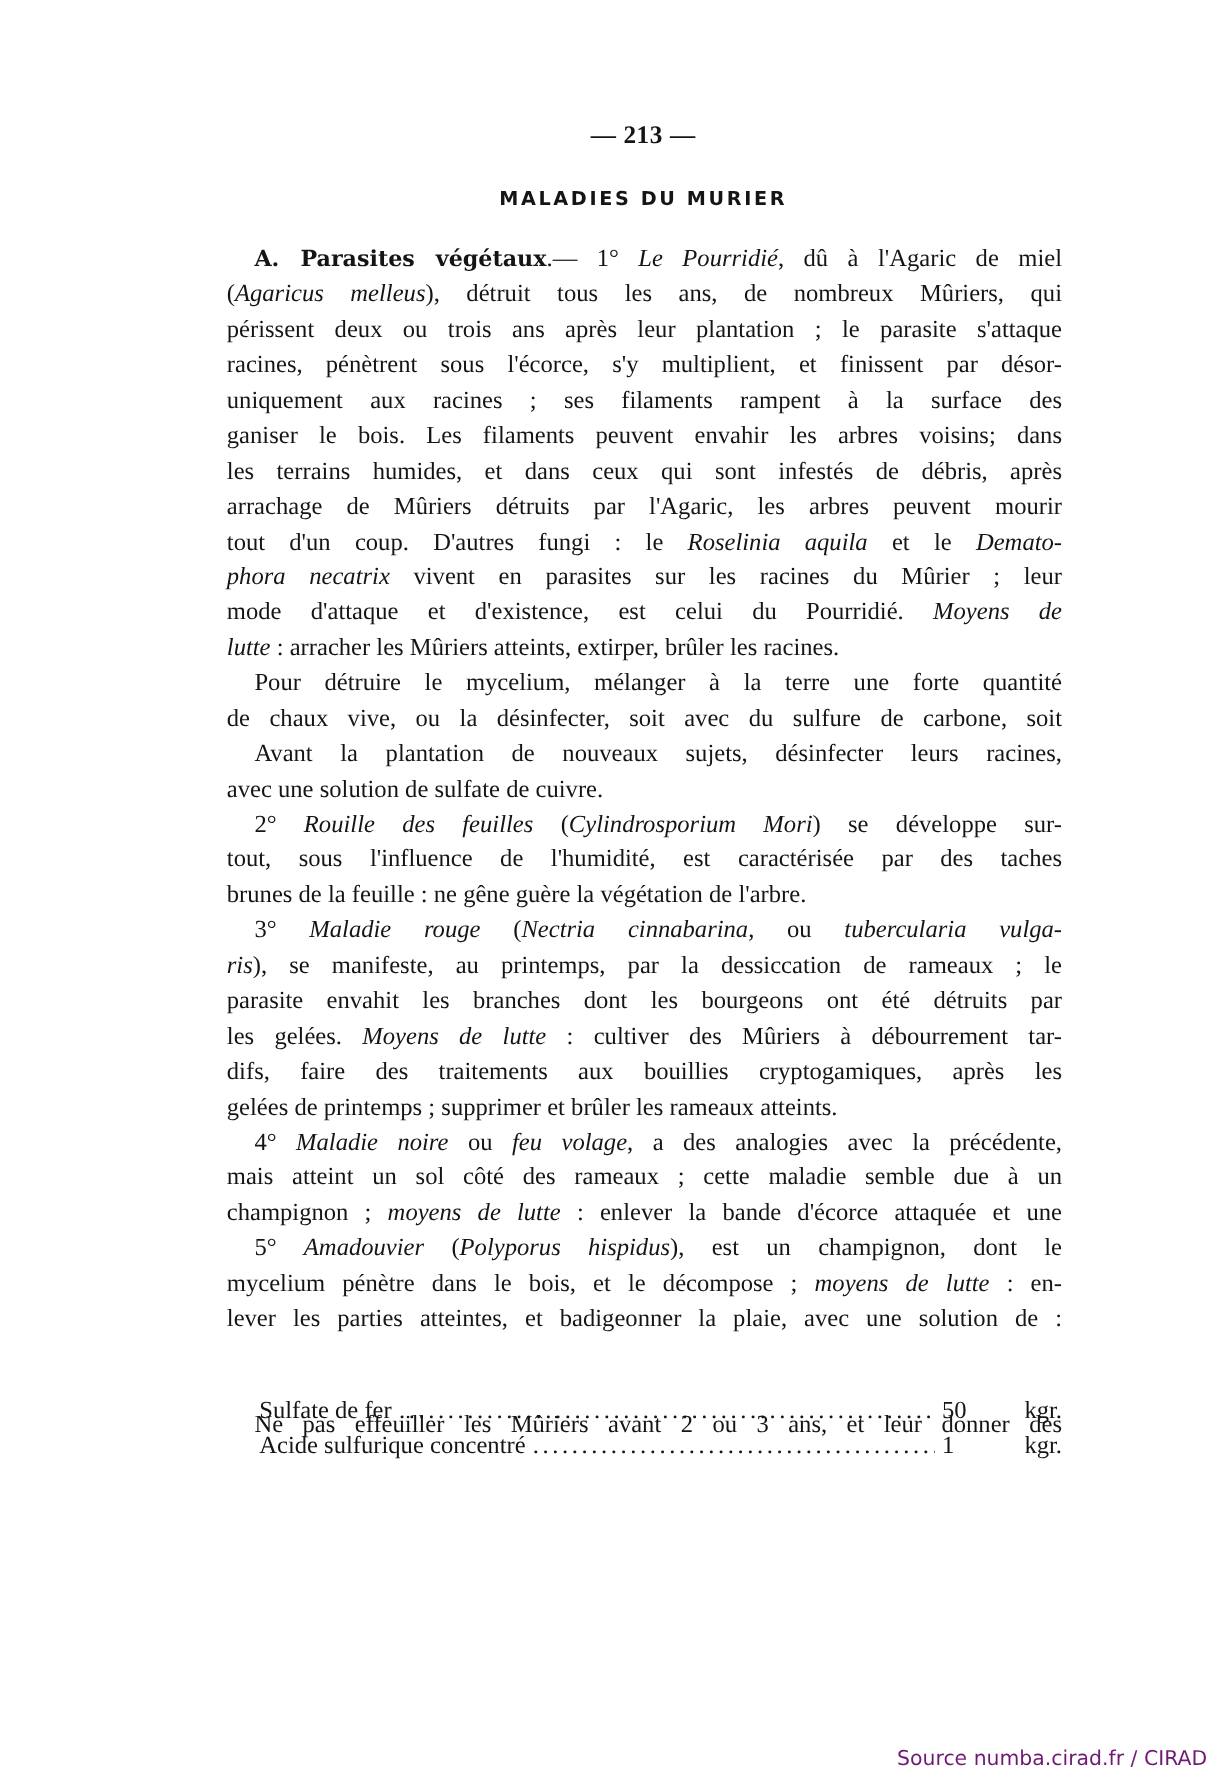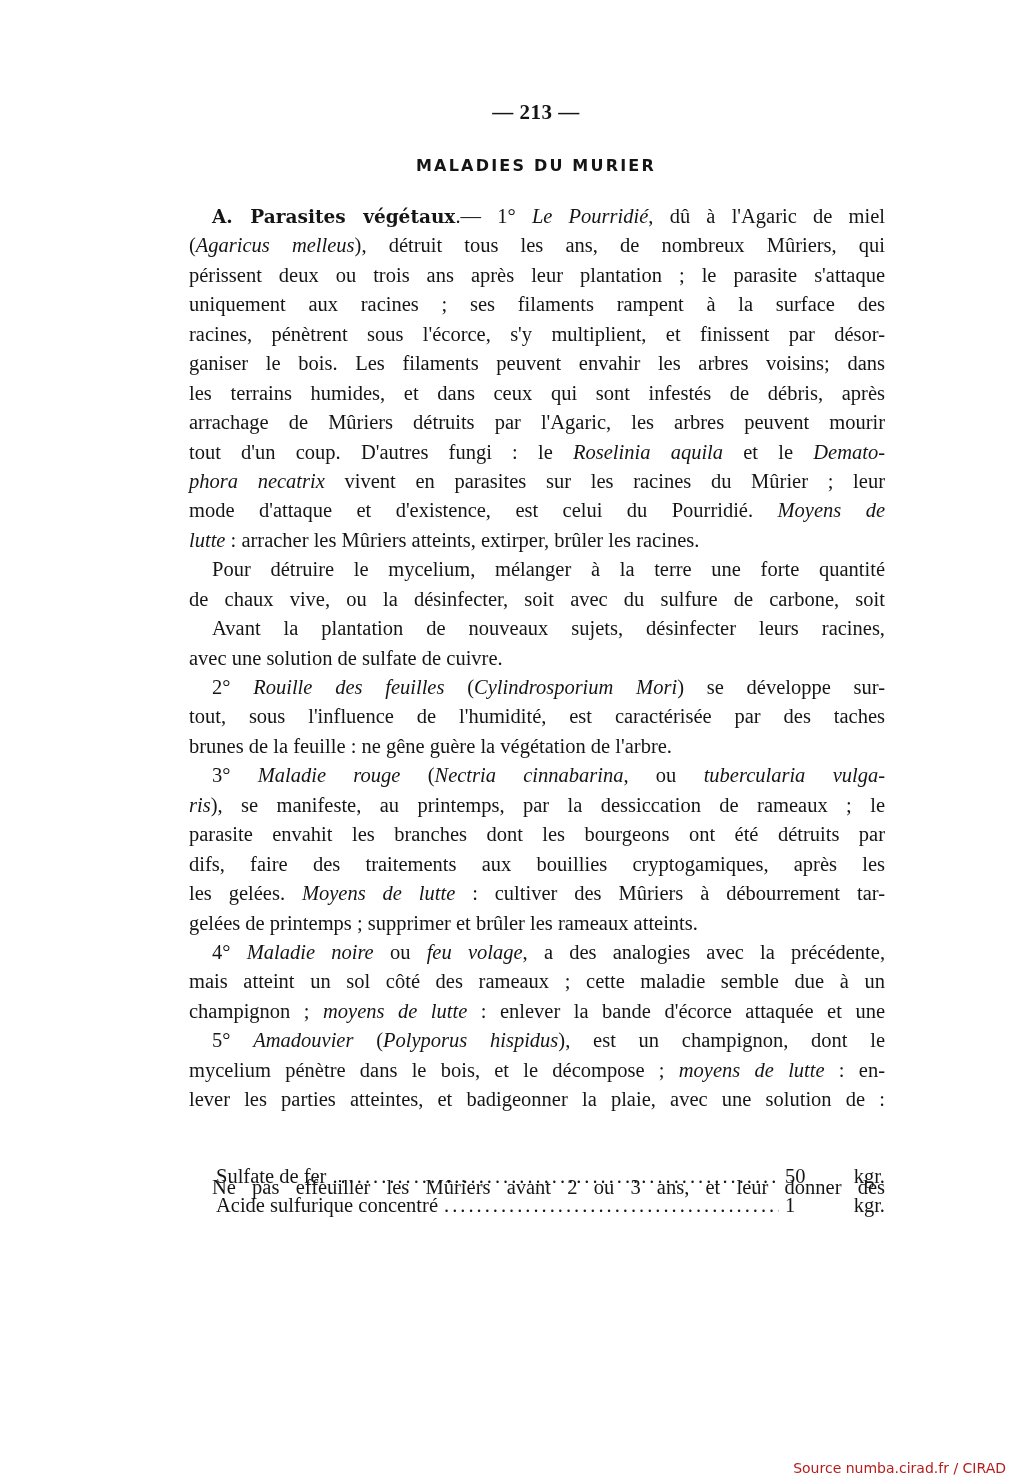--- a/index.html
+++ b/index.html
@@ -17,54 +17,54 @@
   .line.indent { padding-left: 23px; }
   .b { font-family: "DejaVu Serif", serif; font-weight: bold; font-size: 18.5px; }
   i { }
   .recipe { display: flex; align-items: baseline; padding-left: 27px; }
   .recipe .label { white-space: nowrap; }
   .recipe .dots { flex: 1; overflow: hidden; white-space: nowrap; margin: 0 6px;
                   letter-spacing: 3px; }
   .recipe .dots::after { content: "......................................................................................................"; }
   .recipe .amount { white-space: nowrap; min-width: 100px; text-align: right; margin-top: 47px; }
   .source { position: absolute; right: 18px; bottom: 6px; font-family: "DejaVu Sans", sans-serif;
-            font-size: 14px; color: #b91c1c; }
+            font-size: 17px; color: #701a75; }
 </style>
 </head>
 <body>
 
 <div class="page-number">— 213 —</div>
 <div class="title">MALADIES DU MURIER</div>
 
 <div class="body-text">
   <div id="lines">
       <div class="line indent"><span class="b">A. </span><span class="b">Parasites végétaux</span><span>.— 1° </span><i>Le Pourridié</i><span>, dû à l'Agaric de miel</span></div>
       <div class="line"><span>(</span><i>Agaricus melleus</i><span>), détruit tous les ans, de nombreux Mûriers, qui</span></div>
       <div class="line"><span>périssent deux ou trois ans après leur plantation ; le parasite s'attaque</span></div>
+      <div class="line"><span>racines, pénètrent sous l'écorce, s'y multiplient, et finissent par désor-</span></div>
       <div class="line"><span>uniquement aux racines ; ses filaments rampent à la surface des</span></div>
-      <div class="line"><span>racines, pénètrent sous l'écorce, s'y multiplient, et finissent par désor-</span></div>
       <div class="line"><span>ganiser le bois. Les filaments peuvent envahir les arbres voisins; dans</span></div>
       <div class="line"><span>les terrains humides, et dans ceux qui sont infestés de débris, après</span></div>
       <div class="line"><span>arrachage de Mûriers détruits par l'Agaric, les arbres peuvent mourir</span></div>
       <div class="line"><span>tout d'un coup. D'autres fungi : le </span><i>Roselinia aquila</i><span> et le </span><i>Demato-</i></div>
       <div class="line"><i>phora necatrix</i><span> vivent en parasites sur les racines du Mûrier ; leur</span></div>
       <div class="line"><span>mode d'attaque et d'existence, est celui du Pourridié. </span><i>Moyens de</i></div>
       <div class="line last"><i>lutte</i><span> : arracher les Mûriers atteints, extirper, brûler les racines.</span></div>
       <div class="line indent"><span>Pour détruire le mycelium, mélanger à la terre une forte quantité</span></div>
       <div class="line"><span>de chaux vive, ou la désinfecter, soit avec du sulfure de carbone, soit</span></div>
       <div class="line indent"><span>Avant la plantation de nouveaux sujets, désinfecter leurs racines,</span></div>
       <div class="line last"><span>avec une solution de sulfate de cuivre.</span></div>
       <div class="line indent"><span>2° </span><i>Rouille des feuilles</i><span> (</span><i>Cylindrosporium Mori</i><span>) se développe sur-</span></div>
       <div class="line"><span>tout, sous l'influence de l'humidité, est caractérisée par des taches</span></div>
       <div class="line last"><span>brunes de la feuille : ne gêne guère la végétation de l'arbre.</span></div>
       <div class="line indent"><span>3° </span><i>Maladie rouge</i><span> (</span><i>Nectria cinnabarina</i><span>, ou </span><i>tubercularia vulga-</i></div>
       <div class="line"><i>ris</i><span>), se manifeste, au printemps, par la dessiccation de rameaux ; le</span></div>
       <div class="line"><span>parasite envahit les branches dont les bourgeons ont été détruits par</span></div>
+      <div class="line"><span>les gelées. </span><i>Moyens de lutte</i><span> : cultiver des Mûriers à débourrement tar-</span></div>
       <div class="line"><span>difs, faire des traitements aux bouillies cryptogamiques, après les</span></div>
-      <div class="line"><span>les gelées. </span><i>Moyens de lutte</i><span> : cultiver des Mûriers à débourrement tar-</span></div>
       <div class="line last"><span>gelées de printemps ; supprimer et brûler les rameaux atteints.</span></div>
       <div class="line indent"><span>4° </span><i>Maladie noire</i><span> ou </span><i>feu volage</i><span>, a des analogies avec la précédente,</span></div>
       <div class="line"><span>mais atteint un sol côté des rameaux ; cette maladie semble due à un</span></div>
       <div class="line"><span>champignon ; </span><i>moyens de lutte</i><span> : enlever la bande d'écorce attaquée et une</span></div>
       <div class="line indent"><span>5° </span><i>Amadouvier</i><span> (</span><i>Polyporus hispidus</i><span>), est un champignon, dont le</span></div>
       <div class="line"><span>mycelium pénètre dans le bois, et le décompose ; </span><i>moyens de lutte</i><span> : en-</span></div>
       <div class="line"><span>lever les parties atteintes, et badigeonner la plaie, avec une solution de :</span></div>
     </div>
   <div id="recipe">
       <div class="line recipe">

